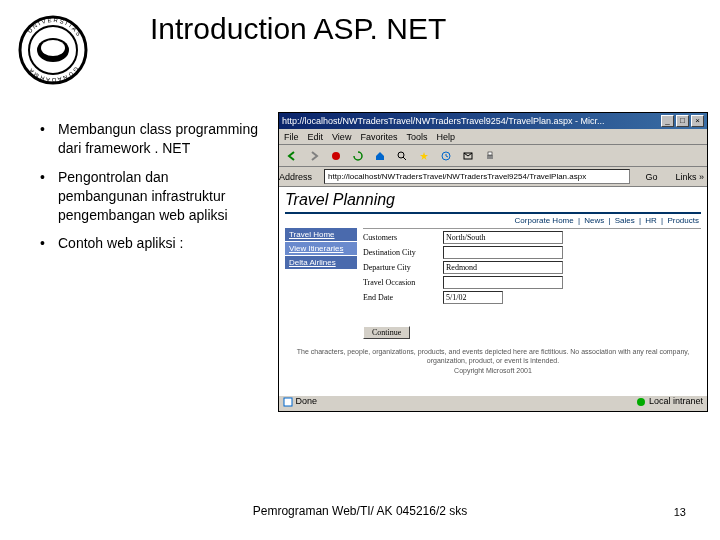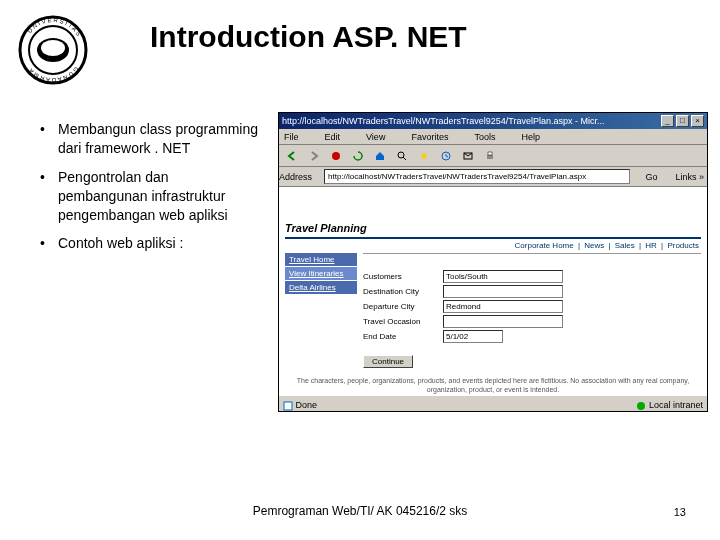--- a/index.html
+++ b/index.html
@@ -9,22 +9,22 @@
     background: #fff;
     position: relative;
     overflow: hidden;
   }
   .slide { width: 720px; height: 540px; position: relative; }
   .logo {
     position: absolute; left: 18px; top: 15px;
     width: 70px; height: 70px;
   }
   .title {
-    position: absolute; left: 150px; top: 20px;
-    font-size: 30px; font-weight: 700;
+    position: absolute; left: 150px; top: 12px;
+    font-size: 30px; font-weight: 400;
     font-family: Arial, sans-serif;
   }
   .bullets {
     position: absolute; left: 40px; top: 120px; width: 220px;
     font-size: 14px; line-height: 1.35;
   }
   .bullets li { list-style: none; margin-bottom: 10px; display: flex; }
   .bmark { width: 18px; flex: 0 0 18px; }
   .btext { flex: 1; }
   .screenshot {
@@ -42,21 +42,21 @@
   }
   .titlebar .cap { white-space: nowrap; overflow: hidden; }
   .winbtns { display: flex; gap: 2px; }
   .winbtn {
     width: 13px; height: 12px; background:#c0c0c0; border:1px solid #fff;
     border-right-color:#404040; border-bottom-color:#404040;
     font-size: 8px; line-height: 9px; text-align: center; color:#000;
   }
   .menubar {
     height: 16px; background:#d4d0c8; display:flex; align-items:center;
-    gap: 26px; padding: 0 5px; border-bottom: 1px solid #808080;
+    gap: 9px; padding: 0 5px; border-bottom: 1px solid #808080;
   }
   .menubar span { font-size: 9px; }
   .toolbar {
     height: 22px; background:#d4d0c8; display:flex; align-items:center;
     gap:4px; padding:0 4px; border-bottom:1px solid #808080;
   }
   .tbtn {
     width: 18px; height: 18px; background:#d4d0c8;
     border:1px solid #d4d0c8; display:flex;align-items:center;justify-content:center;
   }
@@ -70,47 +70,47 @@
     font-size:8px; padding:1px 3px; line-height:12px; overflow:hidden; white-space:nowrap;
   }
   .gobtn { font-size:9px; padding: 0 3px; }
   .links { font-size:9px; padding:0 3px; }
   .page {
     background:#fff; height: 208px; overflow:hidden; position:relative;
     padding: 4px 6px;
   }
   .brand { display:flex; align-items:center; justify-content:space-between; border-bottom:2px solid #003366; padding-bottom:3px;}
   .brandname { font-family: 'Times New Roman', serif; font-style: italic; font-size: 18px; font-weight:bold; }
-  .pgtitle { font-style: italic; font-weight: bold; font-size: 11px; margin-top: 31px; }
+  .pgtitle { font-style: italic; font-weight: normal; font-size: 16px; }
   .navline { text-align:right; font-size:8px; color:#003366; margin-top:2px; }
   .navline span { margin: 0 2px; }
   .two-col { display:flex; margin-top:3px; gap:6px; }
   .side { width: 72px; }
   .sideitem {
     background:#4a6aad; color:#fff; font-size:8px;
     padding:2px 4px; margin-bottom:1px; text-decoration:underline;
   }
   .sideitem.alt { background:#6a8acd; }
-  .form { flex:1; font-size:8px; border-top:1px solid #999; padding-top:16px; }
+  .form { flex:1; font-size:8px; border-top:1px solid #999; padding-top:2px;font-family:Liberation Serif, serif; }
   .frow { display:flex; align-items:center; margin-bottom:2px; }
   .flabel { width: 80px; }
   .finput {
     flex:1; max-width: 120px; height:13px; background:#fff;
     border:1px inset #808080; font-size:8px; padding:0 2px; line-height:11px;
   }
   .fbtn {
     display:inline-block; background:#d4d0c8; border:1px solid #fff;
     border-right-color:#404040; border-bottom-color:#404040;
-    padding:1px 8px; font-size:8px; margin-top:10px;
+    padding:1px 8px; font-size:8px; margin-top:20px;
   }
   .disclaimer { font-size:7px; color:#555; text-align:center; margin-top:8px; line-height:1.3; }
   .copy { font-size:7px; color:#555; text-align:center; margin-top:2px; }
   .statusbar {
     height: 16px; background:#d4d0c8; border-top:1px solid #fff;
-    display:flex; align-items:flex-end; justify-content:space-between;
+    display:flex; align-items:flex-start; justify-content:space-between;
     padding: 0 4px; font-size:9px;
   }
   .footer {
     position:absolute; bottom: 22px; left:0; width:720px;
     display:flex; justify-content:center; font-size:12px;
   }
   .pagenum {
     position:absolute; bottom:22px; right:34px; font-size:11px;
   }
 </style>
@@ -245,21 +245,21 @@
       </div>
       <div class="two-col">
         <div class="side">
           <div class="sideitem">Travel Home</div>
           <div class="sideitem alt">View Itineraries</div>
           <div class="sideitem">Delta Airlines</div>
         </div>
         <div class="form">
           <div class="frow">
               <span class="flabel">Customers</span>
-              <div class="finput">Tools/South</div>
+              <div class="finput">North/South</div>
             </div>
           <div class="frow">
               <span class="flabel">Destination City</span>
               <div class="finput"></div>
             </div>
           <div class="frow">
               <span class="flabel">Departure City</span>
               <div class="finput">Redmond</div>
             </div>
           <div class="frow">

